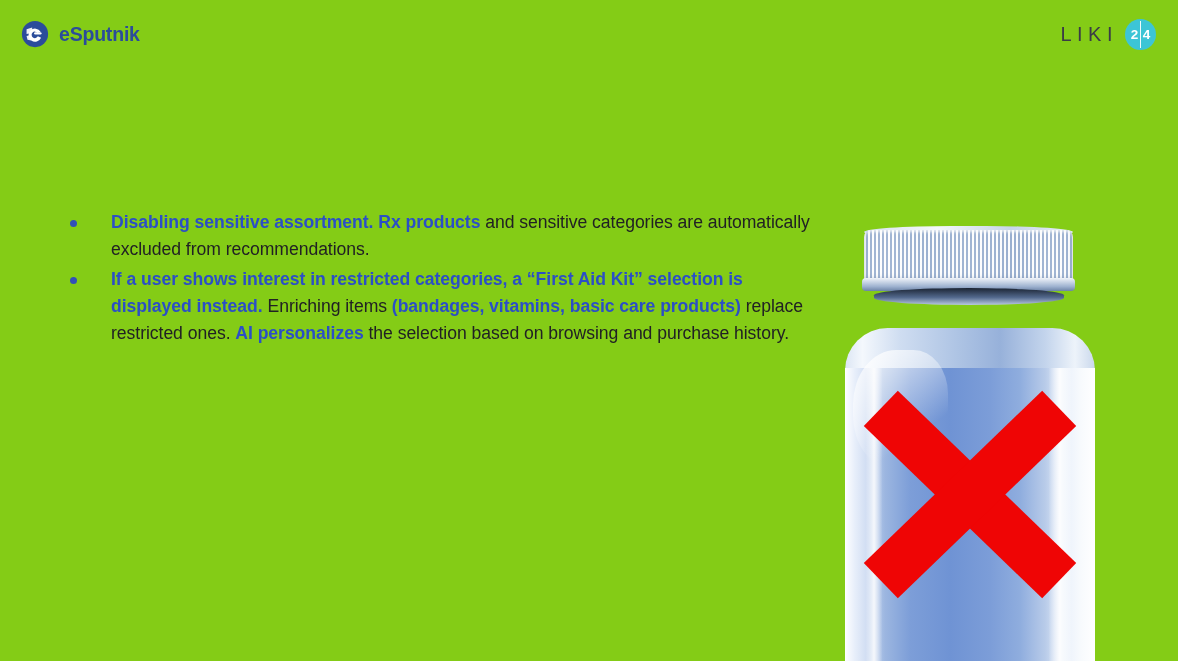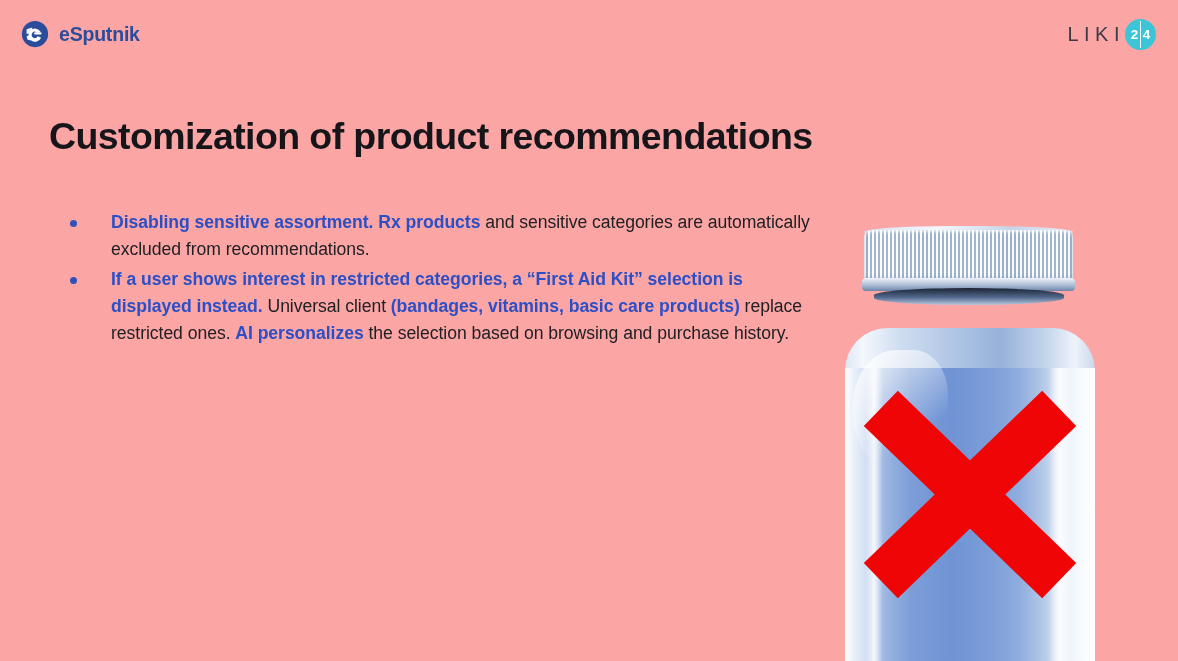--- a/index.html
+++ b/index.html
@@ -9,21 +9,21 @@
   }
   body {
     font-family: "Liberation Sans", sans-serif;
     -webkit-font-smoothing: antialiased;
   }
 
   .slide {
     position: relative;
     width: 1178px;
     height: 661px;
-    background: #fca5a5;
+    background: #84cc16;
     overflow: hidden;
   }
 
   
   .brand-left {
     position: absolute;
     left: 20px;
     top: 19px;
     display: flex;
     align-items: center;
@@ -40,20 +40,21 @@
     color: #2b4c9b;
     letter-spacing: -0.2px;
   }
 
   .brand-right {
     position: absolute;
     right: 22px;
     top: 19px;
     display: flex;
     align-items: center;
+    gap: 7px;
   }
   .liki-word {
     font-size: 20px;
     font-weight: 400;
     color: #3b3b46;
     letter-spacing: 5.5px;
     padding-left: 2px;
   }
   .liki-badge {
     position: relative;
@@ -299,26 +300,25 @@
   <div class="brand-right">
     <span class="liki-word">LIKI</span>
     <span class="liki-badge">
       <span class="num">2</span>
       <span class="bar"></span>
       <span class="num">4</span>
     </span>
   </div>
 
   <h1 class="deck-title">
-    <span class="l1">Customization of product recommendations</span>
   </h1>
 
   <ul class="bullets" id="bullet-list">
       <li class="bullet"><span class="dot"></span><span><b>Disabling sensitive assortment. Rx products</b><span> and sensitive categories are automatically excluded from recommendations.</span></span></li>
-      <li class="bullet"><span class="dot"></span><span><b>If a user shows interest in restricted categories, a “First Aid Kit” selection is displayed instead.</b><span> Universal client </span><b>(bandages, vitamins, basic care products)</b><span> replace restricted ones. </span><b>AI personalizes</b><span> the selection based on browsing and purchase history.</span></span></li>
+      <li class="bullet"><span class="dot"></span><span><b>If a user shows interest in restricted categories, a “First Aid Kit” selection is displayed instead.</b><span> Enriching items </span><b>(bandages, vitamins, basic care products)</b><span> replace restricted ones. </span><b>AI personalizes</b><span> the selection based on browsing and purchase history.</span></span></li>
     </ul>
 
   <div class="artwork">
     <div class="bottle-neck-wrap">
       <div class="cap-top"></div>
       <div class="cap"></div>
       <div class="cap-lip"></div>
       <div class="neck">
         <div class="ring r1"></div>
         <div class="ring r2"></div>

